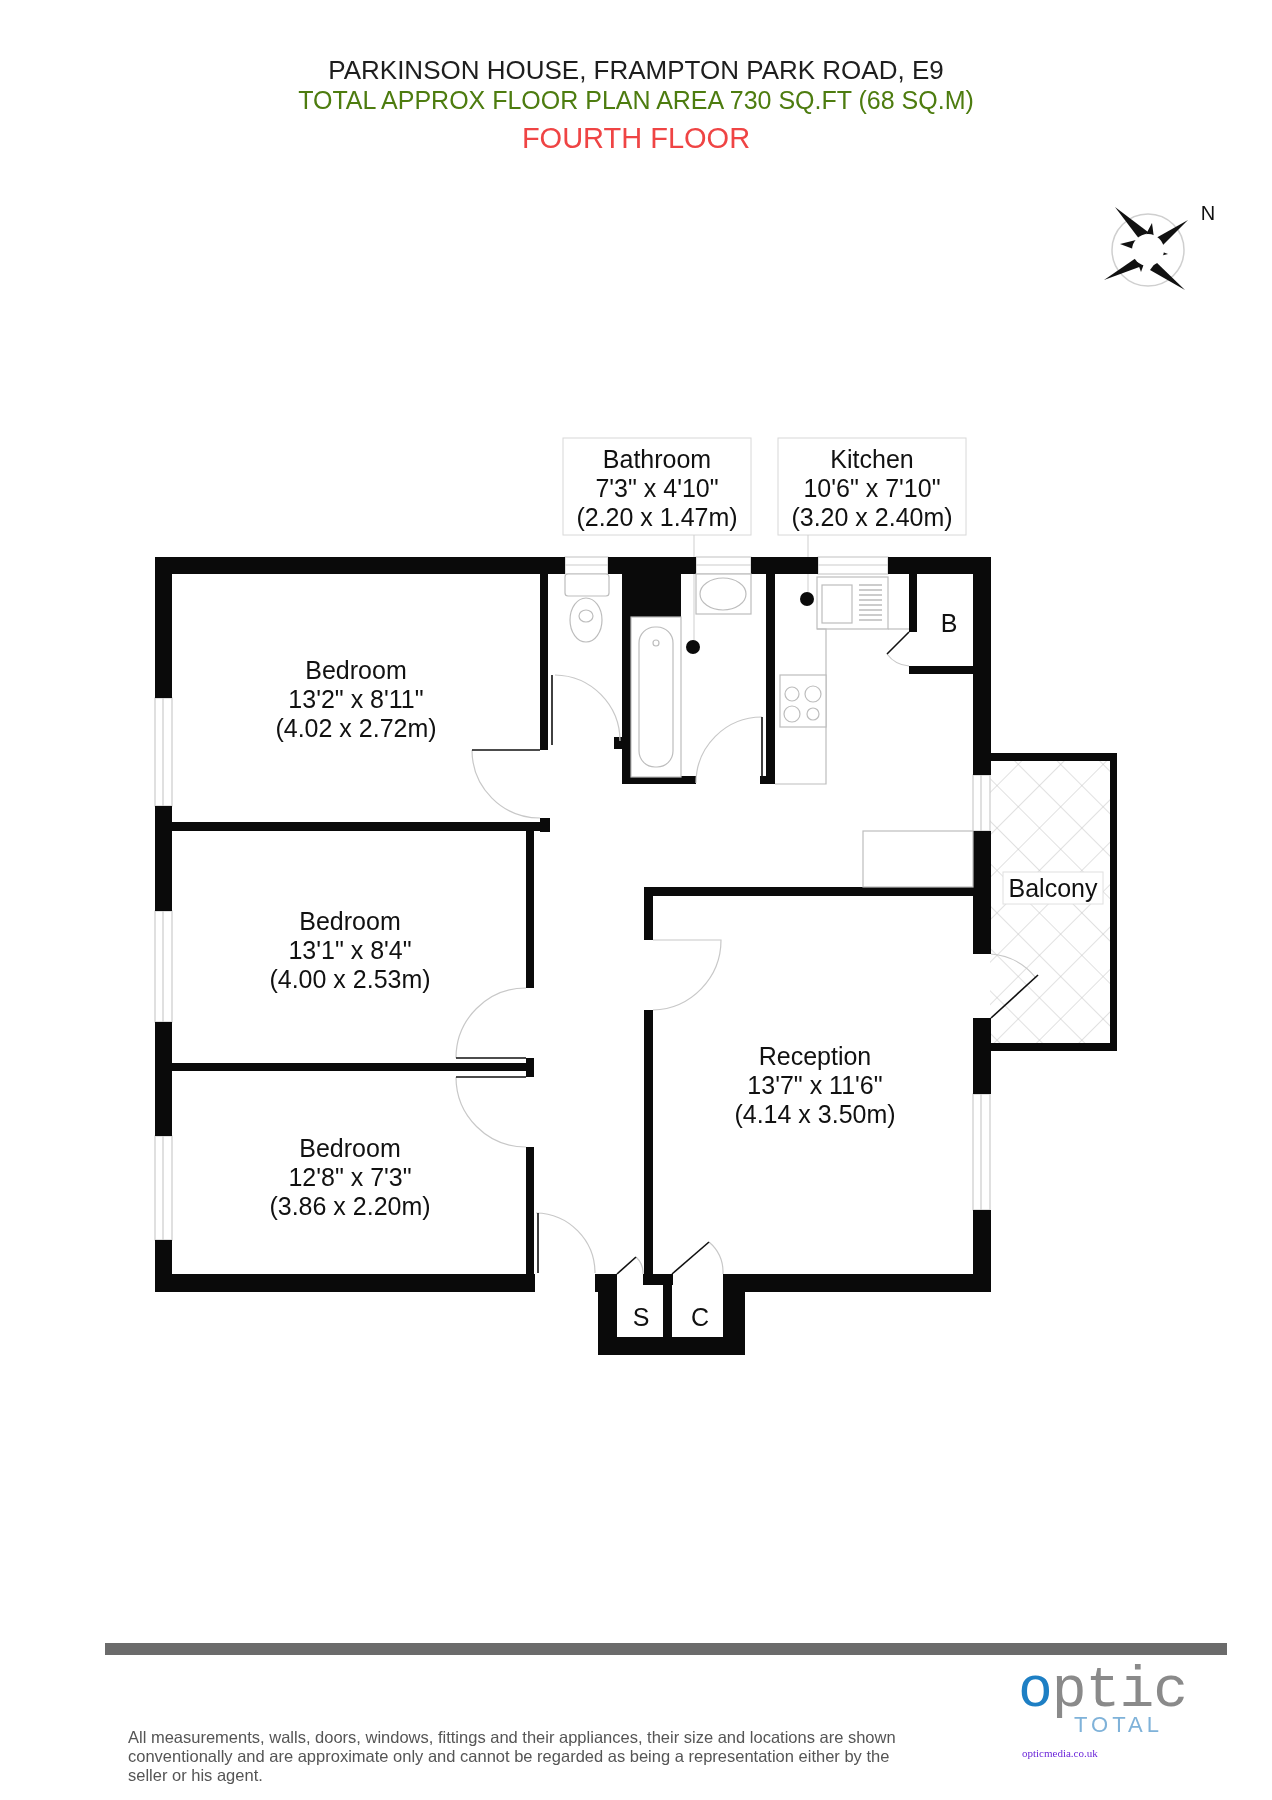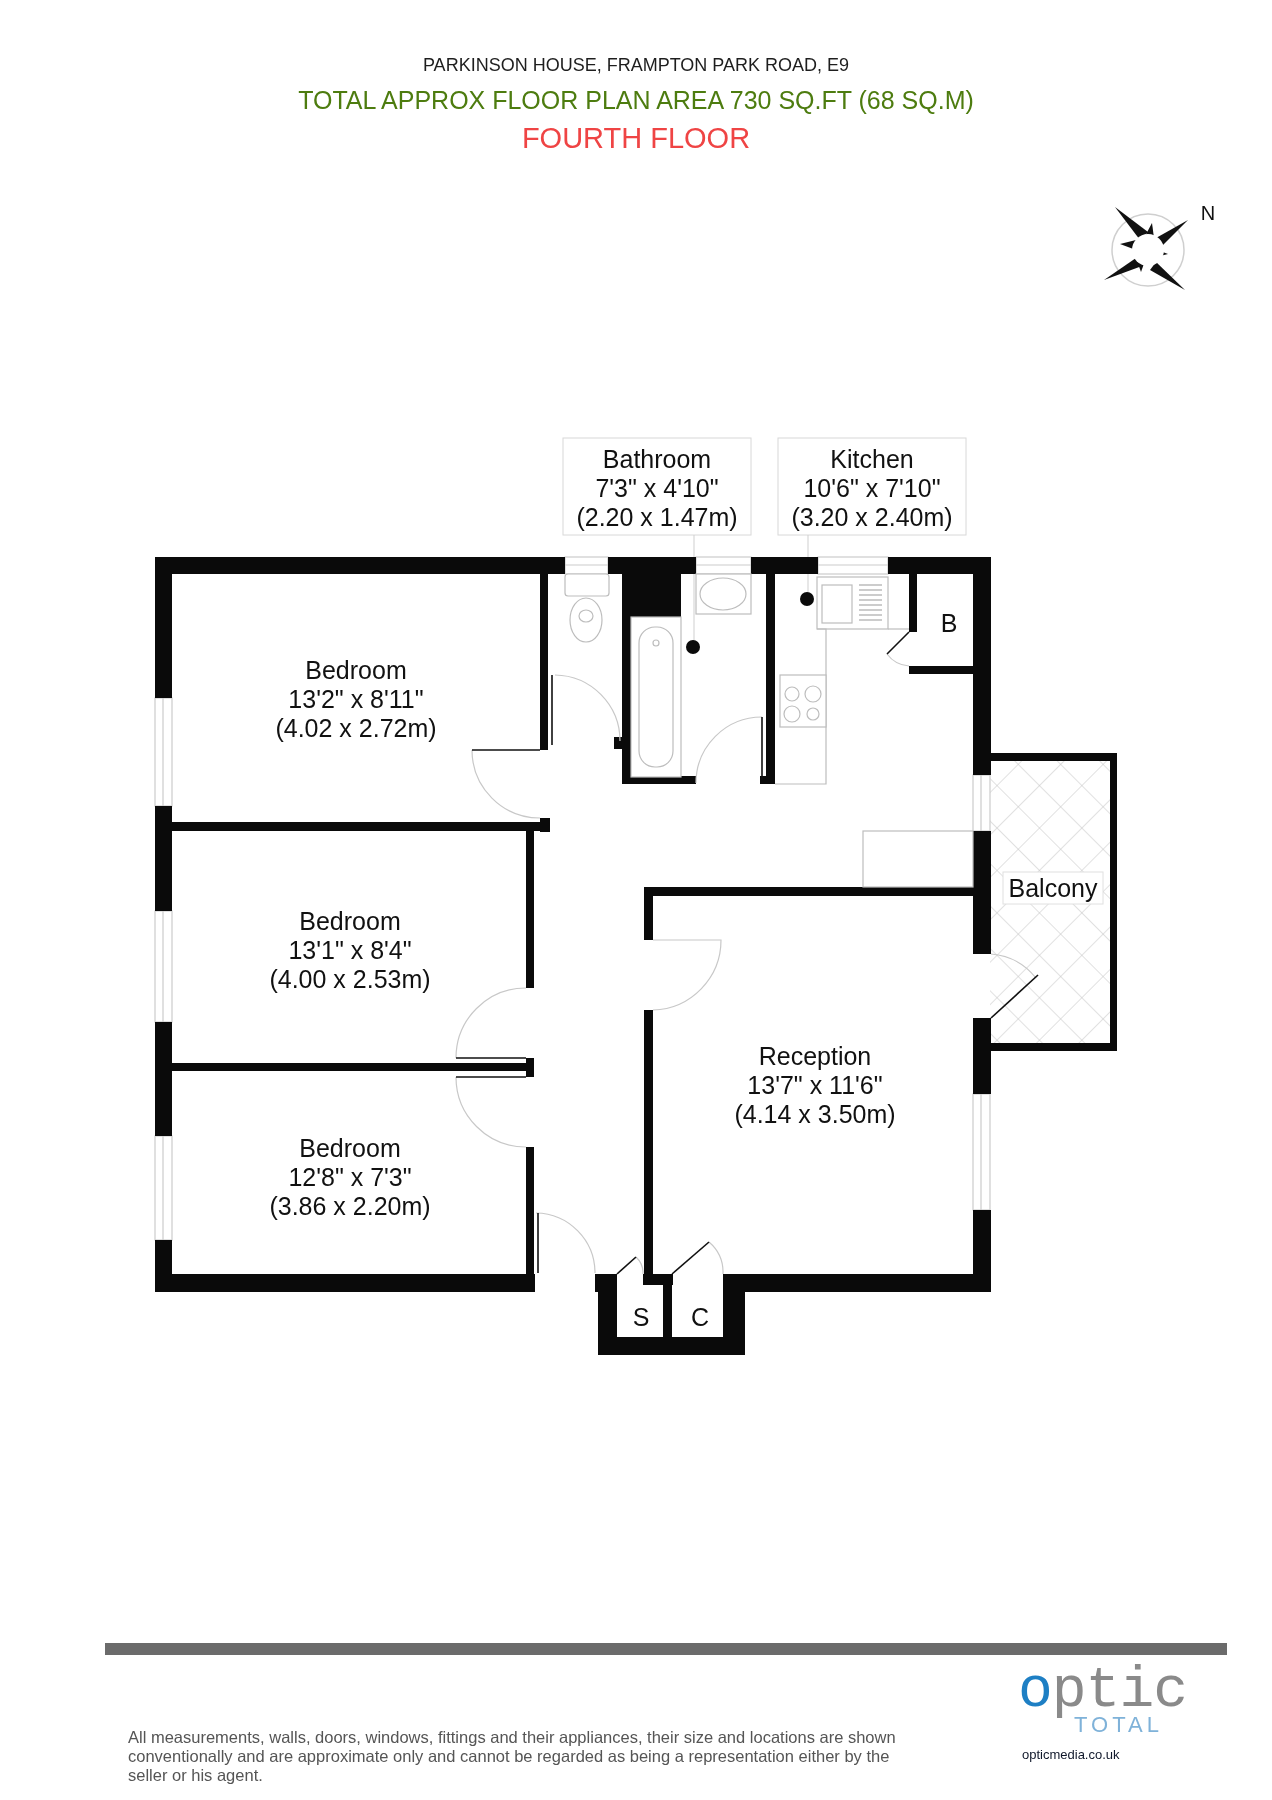--- a/index.html
+++ b/index.html
@@ -1,30 +1,30 @@
 <!DOCTYPE html>
 <html><head>
   <meta charset="utf-8">
   <style>
     html, body { margin: 0; padding: 0; background: #ffffff; }
     body { width: 1272px; height: 1800px; position: relative; overflow: hidden;
            font-family: "Liberation Sans", "DejaVu Sans", sans-serif; }
     .hdr { position: absolute; left: 0; width: 1272px; text-align: center; }
-    .hdr-title { top: 55px; font-size: 18px; color: #1e1e1e; letter-spacing: 0px; }
+    .hdr-title { top: 55px; font-size: 26px; color: #1e1e1e; letter-spacing: 0px; }
     .hdr-area  { top: 86px; font-size: 25px; color: #4d7c0f; }
     .hdr-floor { top: 122px; font-size: 29px; color: #ef4444; }
     #plan { position: absolute; left: 0; top: 0; }
     .rlabel { font-family: "Liberation Sans", "DejaVu Sans", sans-serif; font-size: 25px; fill: #111; text-anchor: middle; }
     .footer-bar { position: absolute; left: 105px; top: 1643px; width: 1122px; height: 12px; background: #6b6b6b; }
     .disclaimer { position: absolute; left: 128px; top: 1728px; width: 780px; font-size: 16.5px; line-height: 19px; color: #555; }
     .logo { position: absolute; left: 1018px; top: 1662px; width: 170px; height: 110px; }
     .logo-word { position: absolute; left: 0; top: 0; font-size: 58px; line-height: 58px; color: #8a8a8a; letter-spacing: -1px; font-family: Liberation Mono, monospace; }
     .logo-o { color: #1e7fc4; }
     .logo-media { position: absolute; left: 56px; top: 50px; font-size: 22px; color: #7fb2d9; letter-spacing: 4px; }
-    .logo-url { position: absolute; left: 4px; top: 85px; font-size: 13px; color: #0f172a; }
+    .logo-url { position: absolute; left: 4px; top: 85px; font-size: 11px; color: #6d28d9; font-family: Liberation Serif, serif; }
   </style>
 </head>
 <body>
 
 <div class="hdr hdr-title">PARKINSON HOUSE, FRAMPTON PARK ROAD, E9</div>
 <div class="hdr hdr-area">TOTAL APPROX FLOOR PLAN AREA 730 SQ.FT (68 SQ.M)</div>
 <div class="hdr hdr-floor">FOURTH FLOOR</div>
 
 <svg id="plan" width="1272" height="1800" viewBox="0 0 1272 1800">
   <defs>

